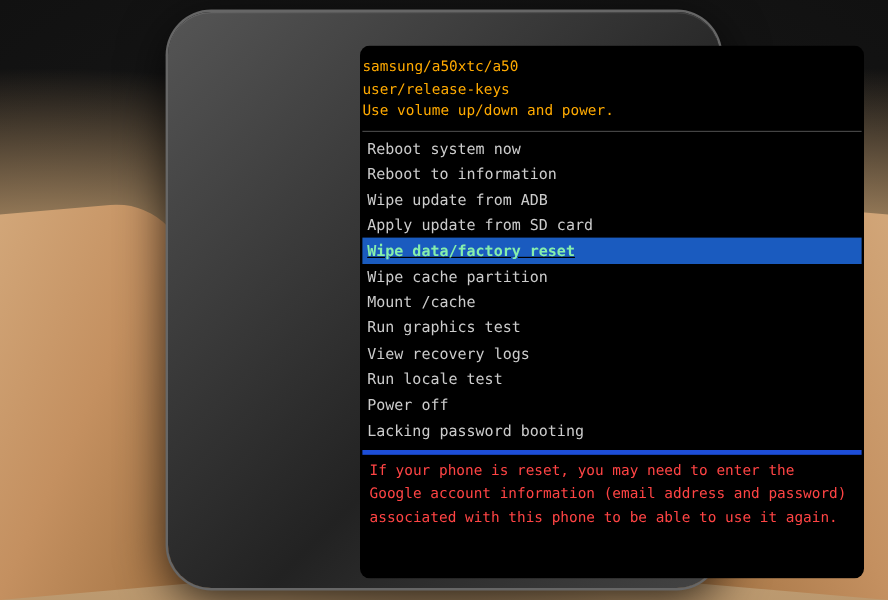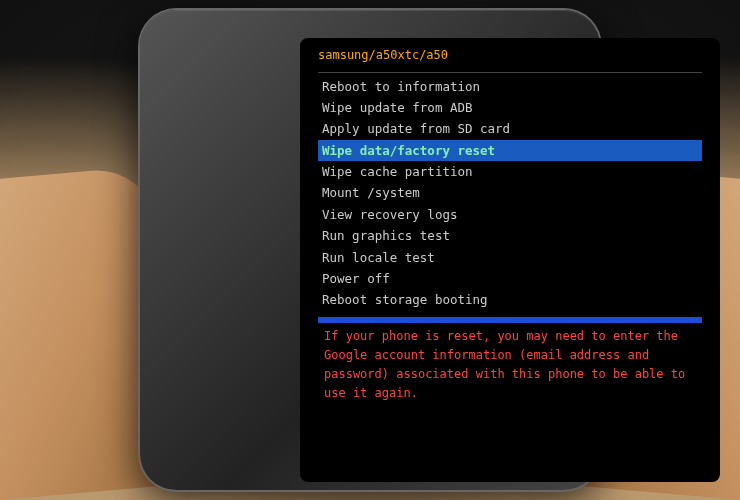--- a/index.html
+++ b/index.html
@@ -57,25 +57,26 @@
       background: #000;
       border-radius: 8px;
       overflow: hidden;
     }
 
     
     .screen-content {
       width: 100%;
       height: 100%;
       background: #000;
-      padding: 8px 18px;
+      padding: 8px 2px;
       display: flex;
       flex-direction: column;
       font-size: 12.5px;
       line-height: 1.55;
+      text-decoration: underline;
     }
 
     .header-section {
       margin-bottom: 4px;
     }
 
     .header-line {
       color: #ffaa00;
       font-size: 12px;
     }
@@ -96,21 +97,21 @@
 
     .menu-item.selected {
       background: #1a5bbf;
       color: #86efac;
       font-weight: bold;
     }
 
     .warning-section {
       margin-top: 6px;
       padding: 4px 6px;
-      border-top: 6px solid #1d4ed8;
+      border-top: 4px solid #1d4ed8;
     }
 
     .warning-text {
       color: #ff4444;
       font-size: 12px;
       line-height: 1.6;
     }
 
     
     .hand-left {
@@ -145,36 +146,39 @@
   <div class="hands-bg"></div>
   <div class="hand-left"></div>
   <div class="hand-right"></div>
 
   <div class="phone-outer">
     <div class="phone-screen">
       <div class="screen-content">
 
         <div class="header-section">
           <div class="header-line">samsung/a50xtc/a50</div>
+          <div class="header-line">user/release-keys</div>
+          <div class="header-line">Use volume up/down and power.</div>
         </div>
 
         <div class="divider"></div>
 
         <div class="menu-list" id="menu-list">
+            <div class="menu-item">Reboot system now</div>
             <div class="menu-item">Reboot to information</div>
             <div class="menu-item">Wipe update from ADB</div>
             <div class="menu-item">Apply update from SD card</div>
             <div class="menu-item selected">Wipe data/factory reset</div>
             <div class="menu-item">Wipe cache partition</div>
-            <div class="menu-item">Mount /system</div>
+            <div class="menu-item">Mount /cache</div>
+            <div class="menu-item">Run graphics test</div>
             <div class="menu-item">View recovery logs</div>
-            <div class="menu-item">Run graphics test</div>
             <div class="menu-item">Run locale test</div>
             <div class="menu-item">Power off</div>
-            <div class="menu-item">Reboot storage booting</div>
+            <div class="menu-item">Lacking password booting</div>
           </div>
 
         <div class="warning-section">
           <div class="warning-text">If your phone is reset, you may need to enter the Google account information (email address and password) associated with this phone to be able to use it again.</div>
         </div>
 
       </div>
     </div>
   </div>
 </div>

